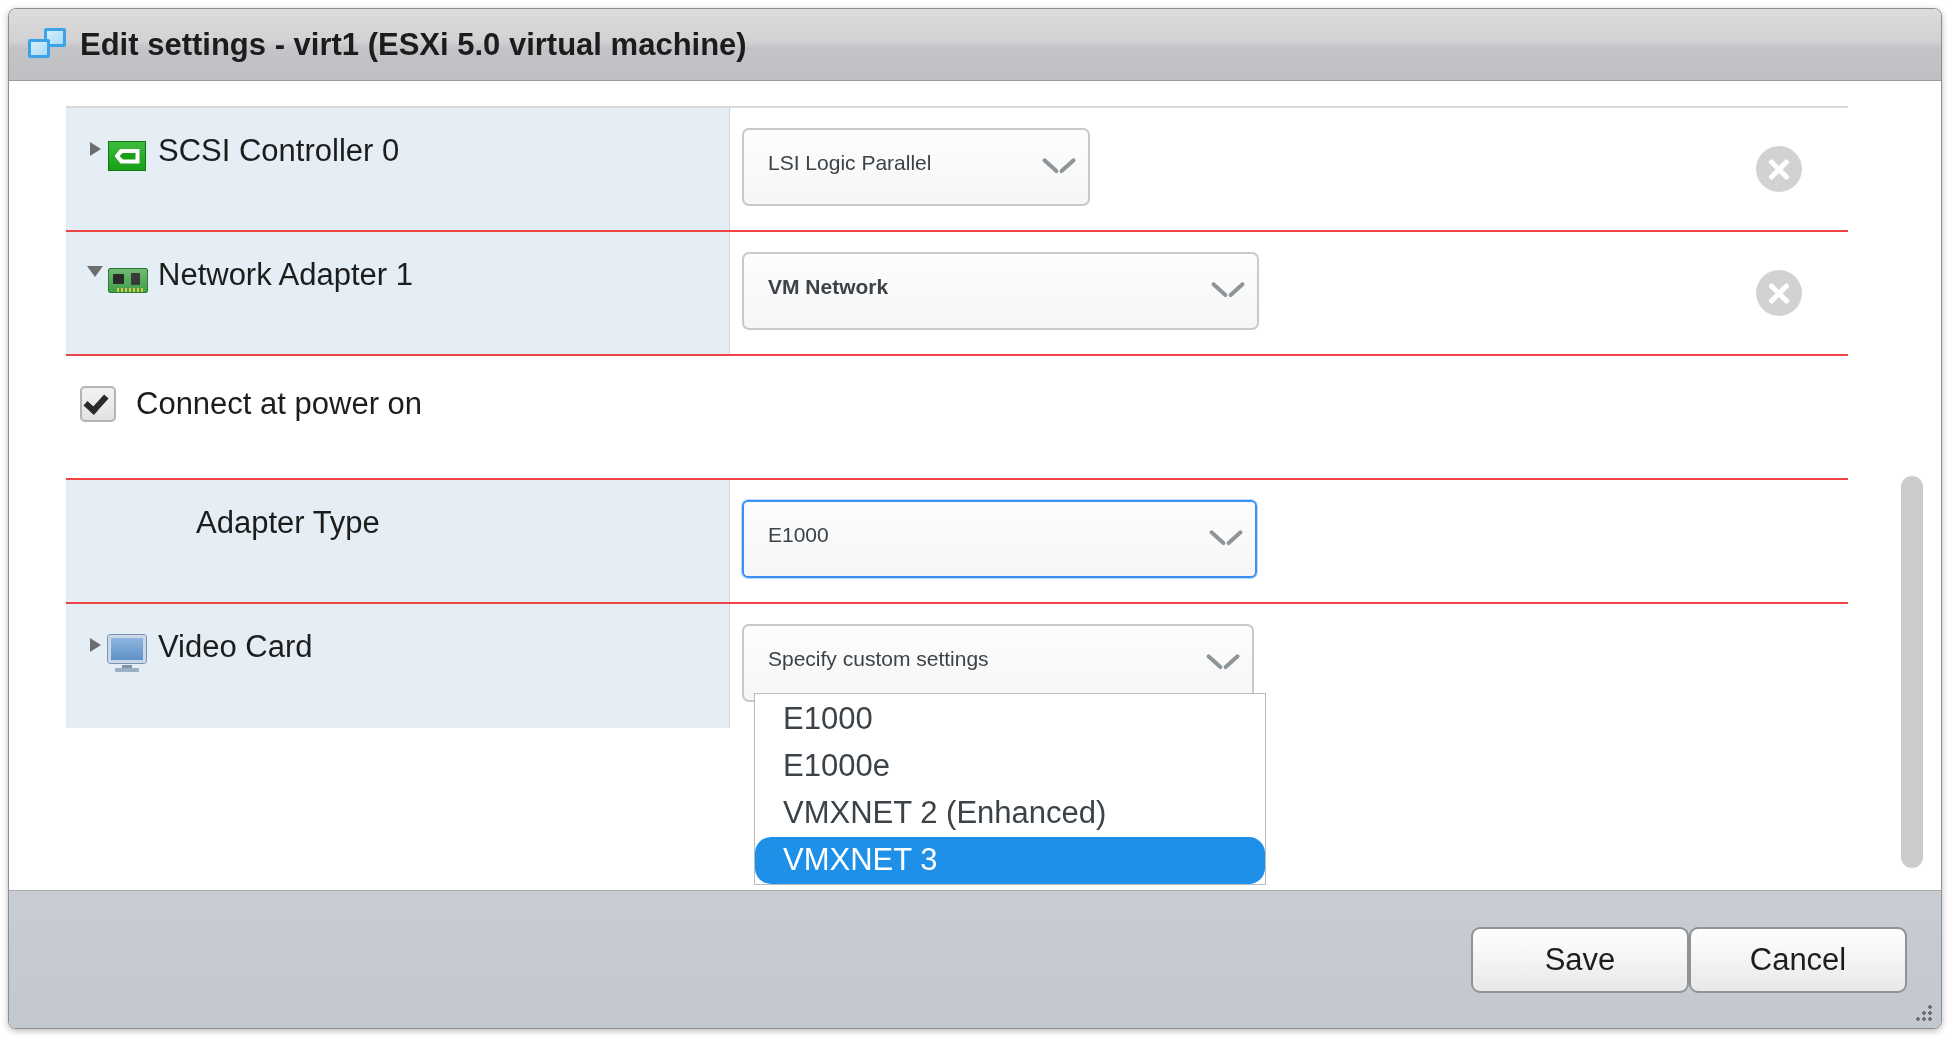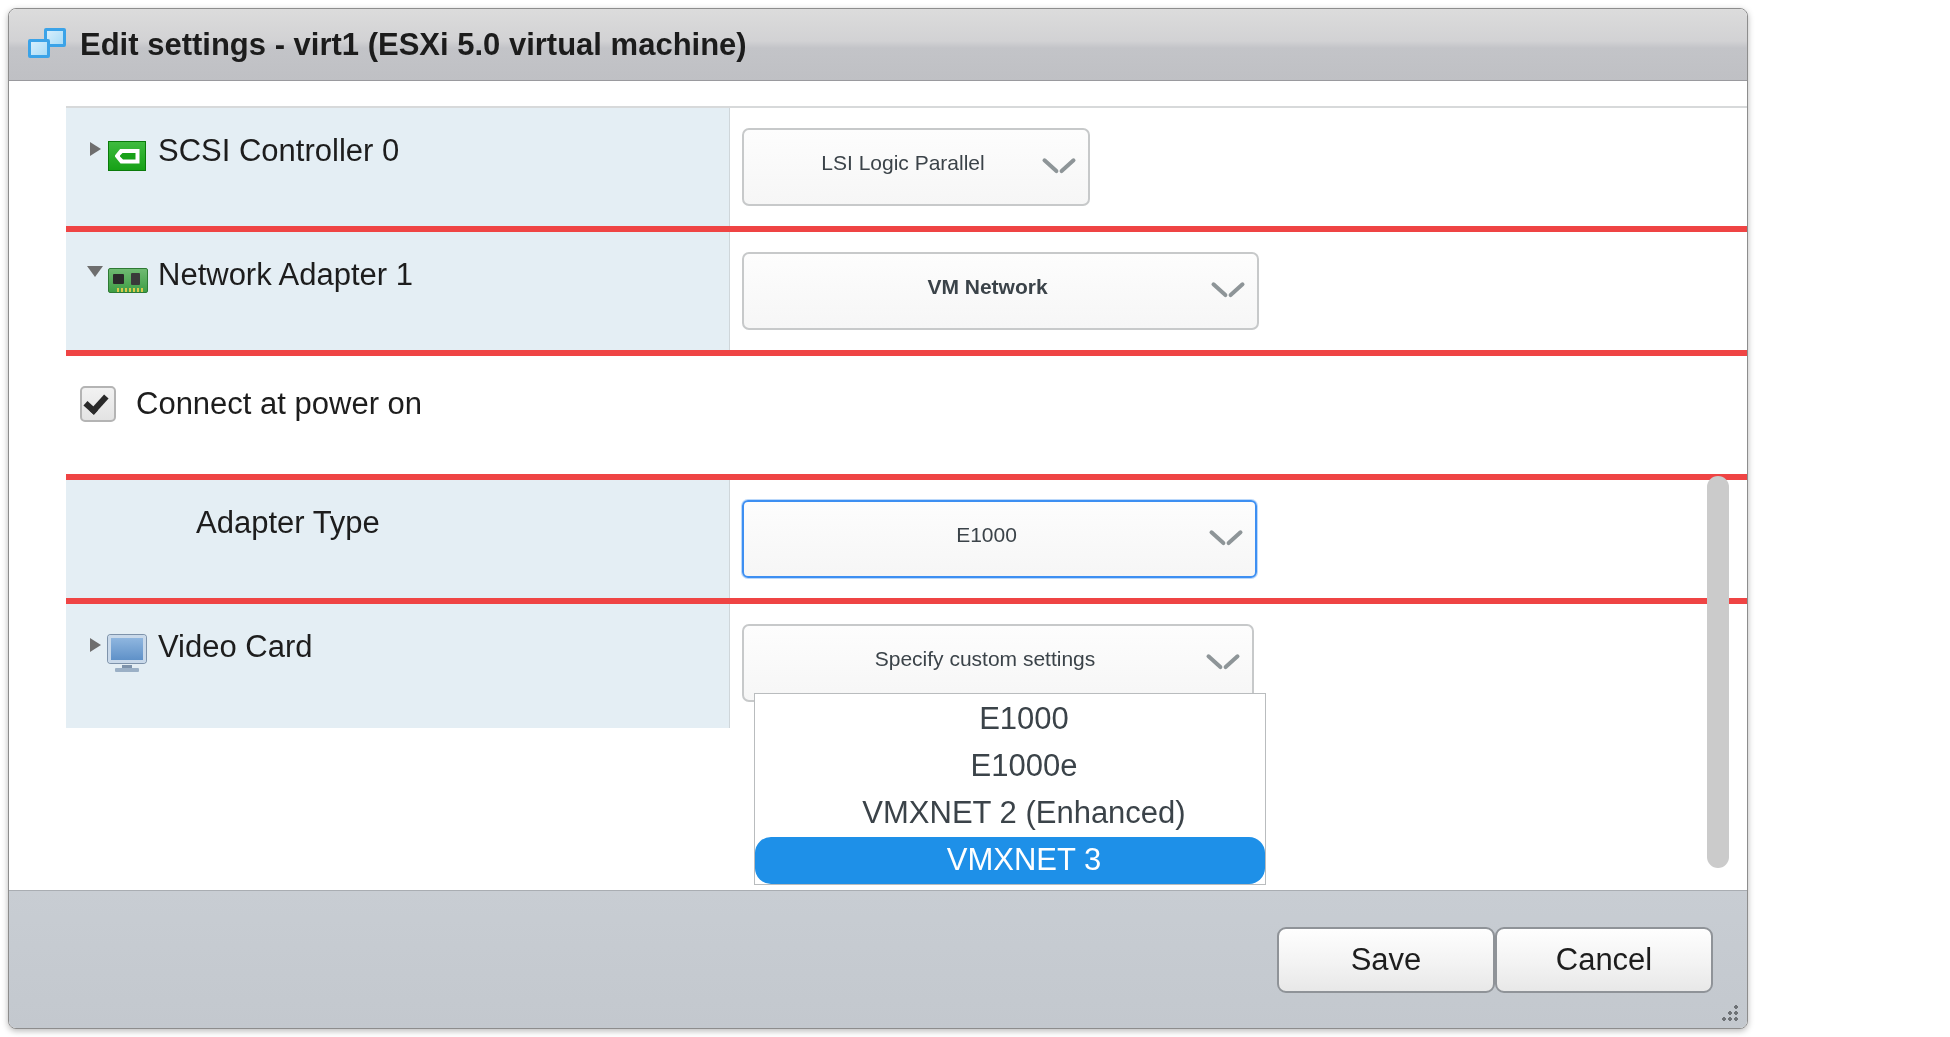--- a/index.html
+++ b/index.html
@@ -7,27 +7,26 @@
     width: 1950px; height: 1037px;
     background: #ffffff;
     font-family: "Liberation Sans", sans-serif;
     overflow: hidden;
   }
 
   
   .window {
     position: absolute;
     left: 8px; top: 8px;
-    width: 1740px; height: 1021px;
+    width: 1934px; height: 1021px;
     border: 1px solid #8d8d8d;
     border-radius: 8px;
     background: #ffffff;
     box-shadow: 0 2px 6px rgba(0,0,0,0.28);
     overflow: hidden;
-    text-align: center;
   }
 
   
   .titlebar {
     position: relative;
     height: 72px;
     background: linear-gradient(to bottom, #dcdcdc 0%, #d2d2d4 45%, #c3c4c8 55%, #bfc0c4 100%);
     border-bottom: 1px solid #9a9a9e;
     border-top-left-radius: 7px;
     border-top-right-radius: 7px;
@@ -63,21 +62,21 @@
   
   .settings-table {
     position: absolute;
     left: 57px; top: 25px;
     width: 1782px;
     border-top: 2px solid #d7d9da;
   }
   .row {
     position: relative;
     display: flex;
-    border-bottom: 6px solid #ef4444;
+    border-bottom: 2px solid #ef4444;
     min-height: 124px;
   }
   .row:last-child { border-bottom: none; }
 
   .cell-label {
     width: 664px;
     flex: 0 0 664px;
     background: #e4eef4;
     border-right: 1px solid #cfd6da;
     display: flex;

